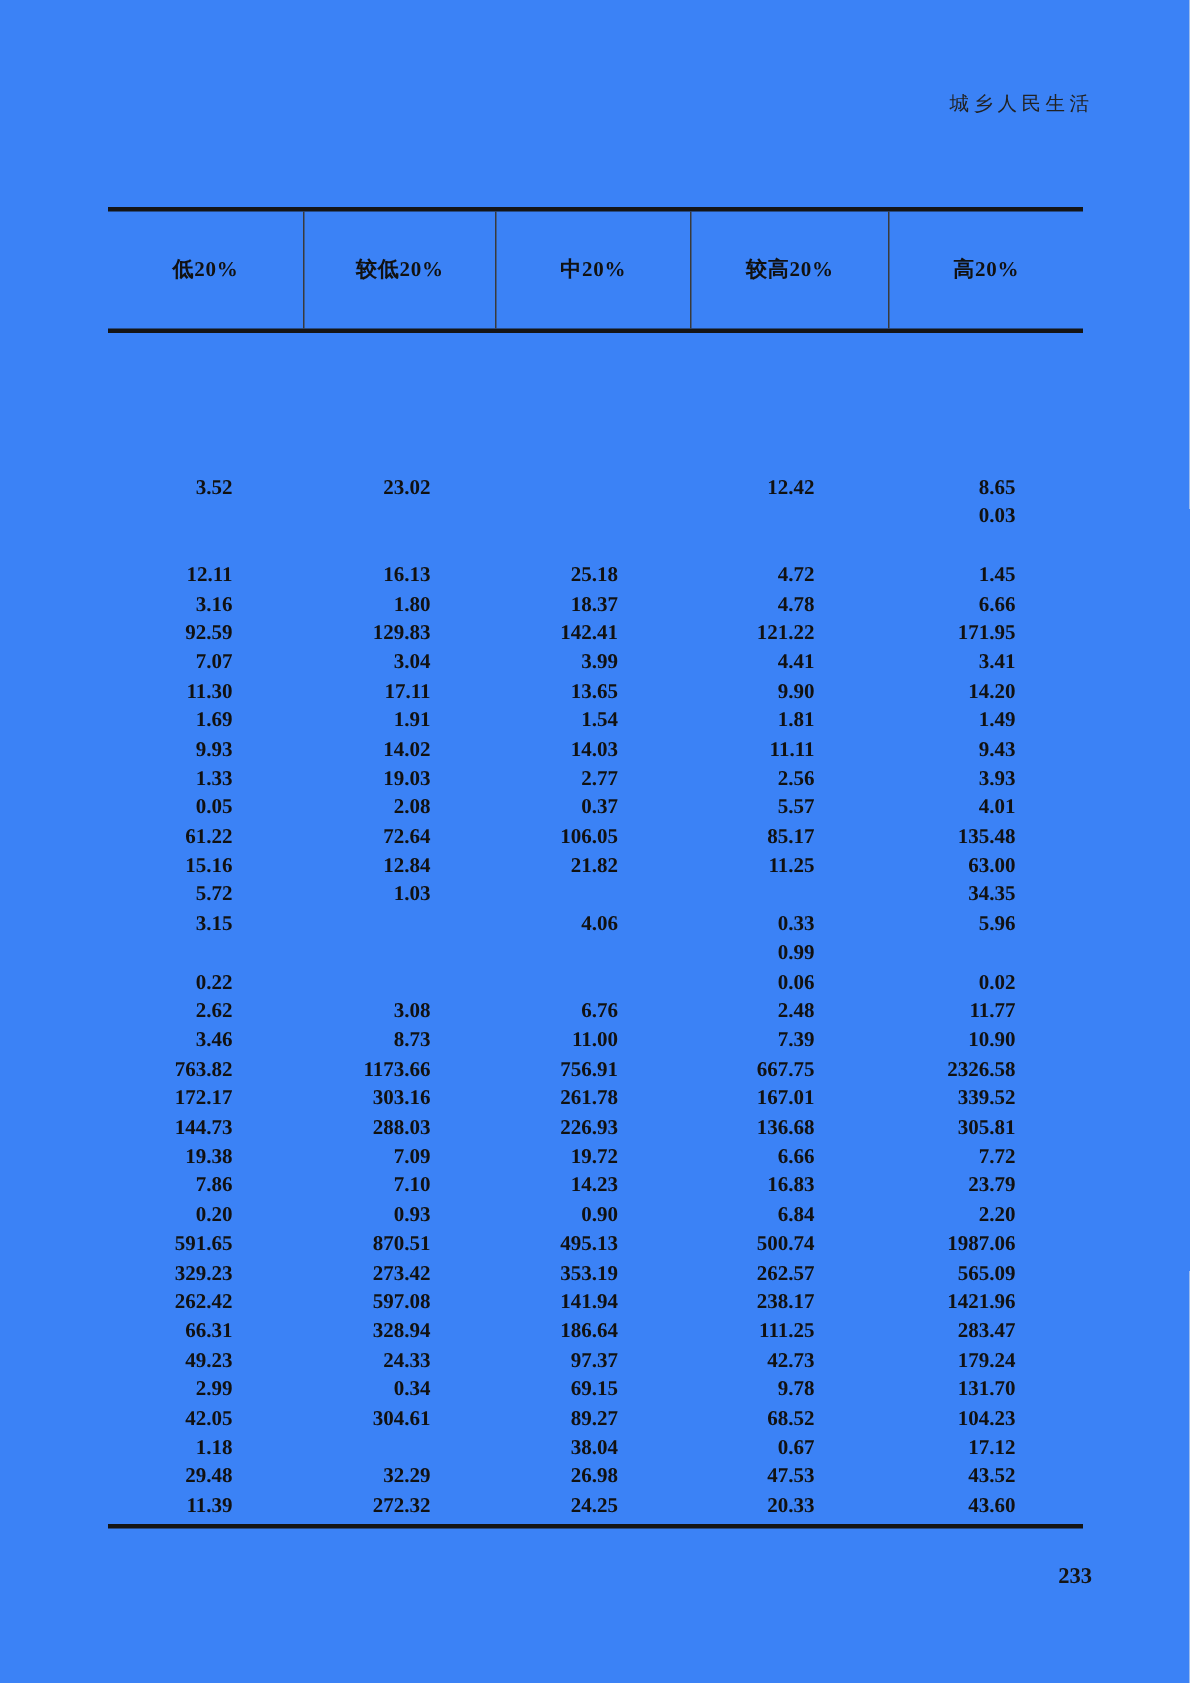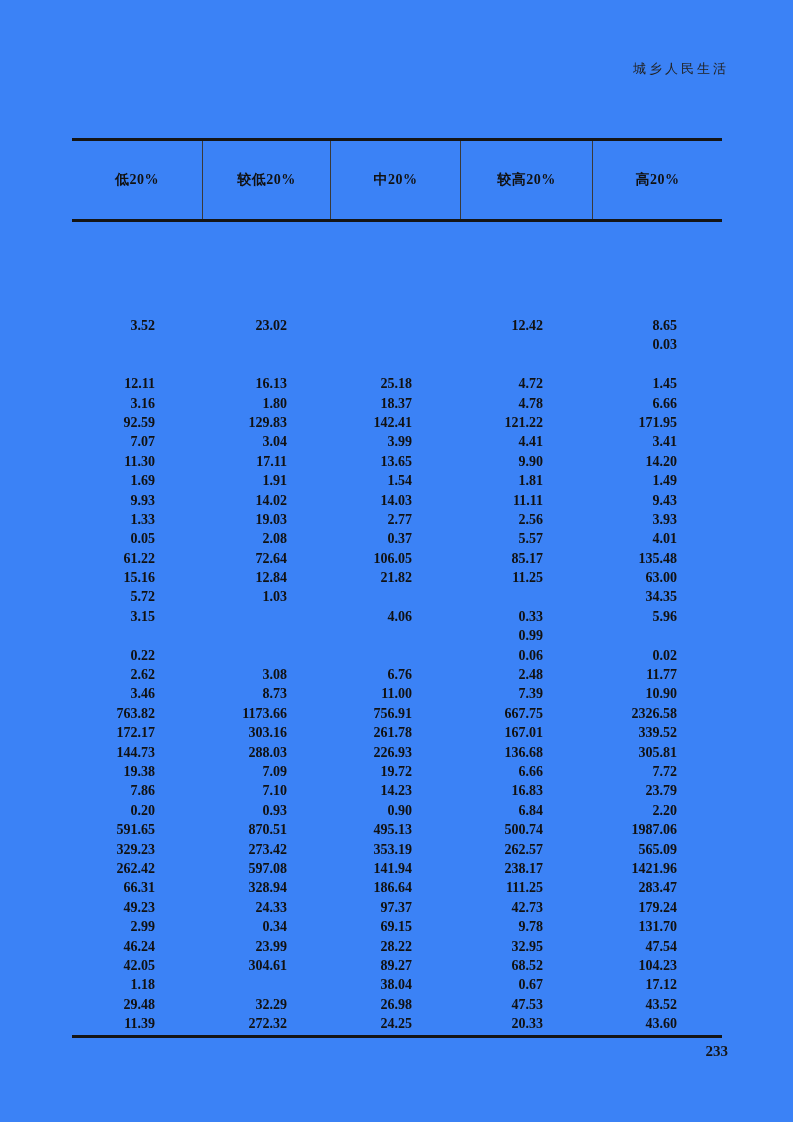--- a/index.html
+++ b/index.html
@@ -317,27 +317,20 @@
           <div class="tcell c4">179.24</div>
         </div>
         <div class="trow">
           <div class="tcell c0">2.99</div>
           <div class="tcell c1">0.34</div>
           <div class="tcell c2">69.15</div>
           <div class="tcell c3">9.78</div>
           <div class="tcell c4">131.70</div>
         </div>
         <div class="trow">
-          <div class="tcell c0">46.24</div>
-          <div class="tcell c1">23.99</div>
-          <div class="tcell c2">28.22</div>
-          <div class="tcell c3">32.95</div>
-          <div class="tcell c4">47.54</div>
-        </div>
-        <div class="trow">
           <div class="tcell c0">42.05</div>
           <div class="tcell c1">304.61</div>
           <div class="tcell c2">89.27</div>
           <div class="tcell c3">68.52</div>
           <div class="tcell c4">104.23</div>
         </div>
         <div class="trow">
           <div class="tcell c0">1.18</div>
           <div class="tcell c1"></div>
           <div class="tcell c2">38.04</div>

